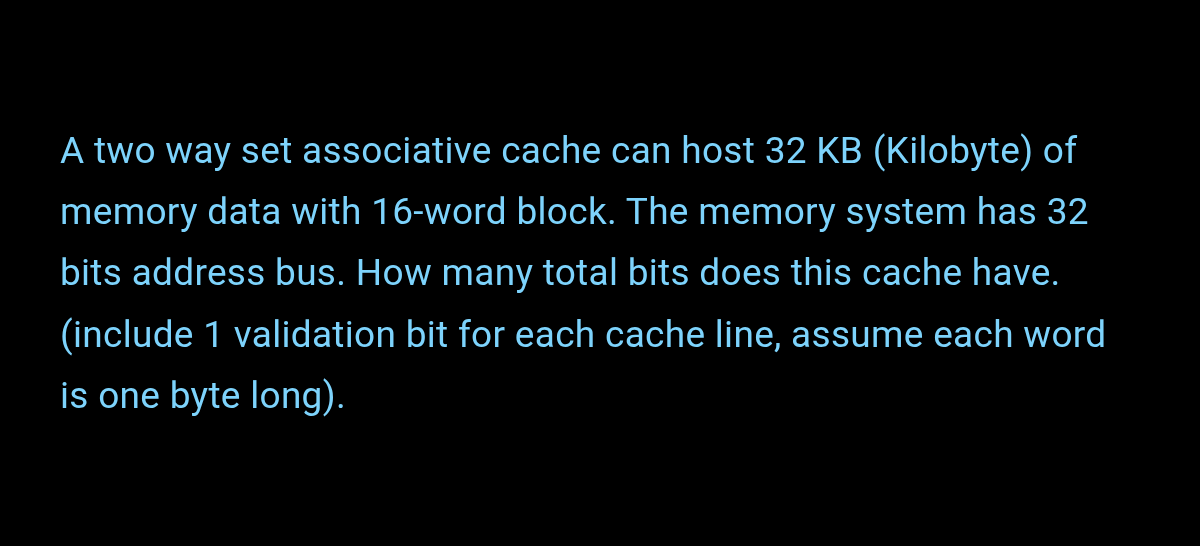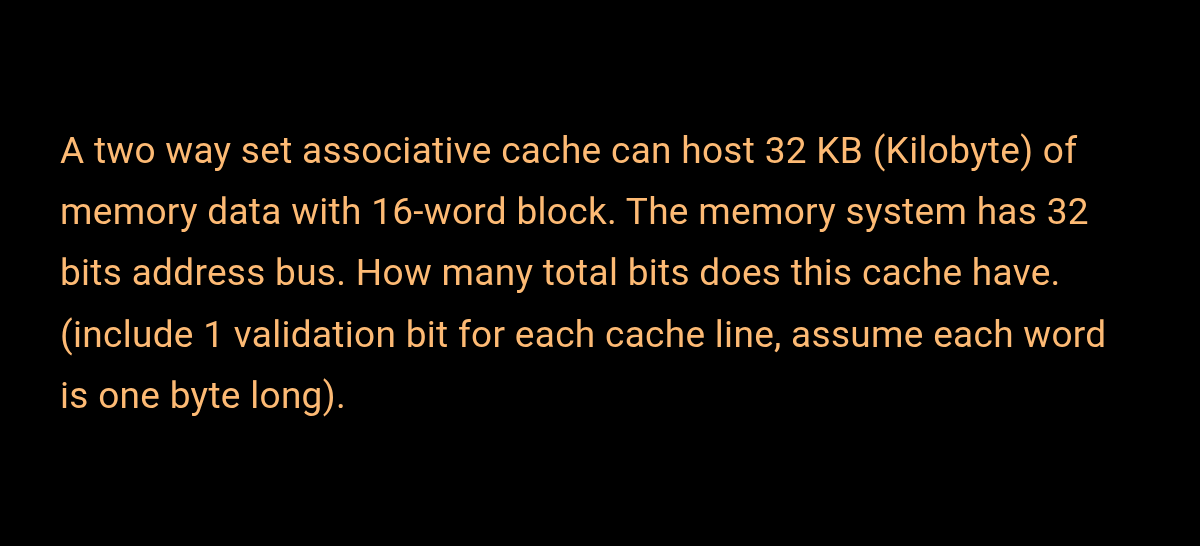--- a/index.html
+++ b/index.html
@@ -10,21 +10,21 @@
     body {
       width: 1200px;
       height: 546px;
       background-color: #000000;
       display: flex;
       align-items: center;
       padding: 50px 60px;
       font-family: 'Segoe UI', Roboto, -apple-system, Arial, sans-serif;
     }
     .question-text {
-      color: #fdba74;
+      color: #7dd3fc;
       font-size: 37px;
       line-height: 1.65;
       font-weight: 400;
       letter-spacing: 0.3px;
     }
   </style>
 </head>
 <body>
 
 <div class="question-text">A two way set associative cache can host 32 KB (Kilobyte) of memory data with 16-word block. The memory system has 32 bits address bus. How many total bits does this cache have. (include 1 validation bit for each cache line, assume each word is one byte long).</div>

